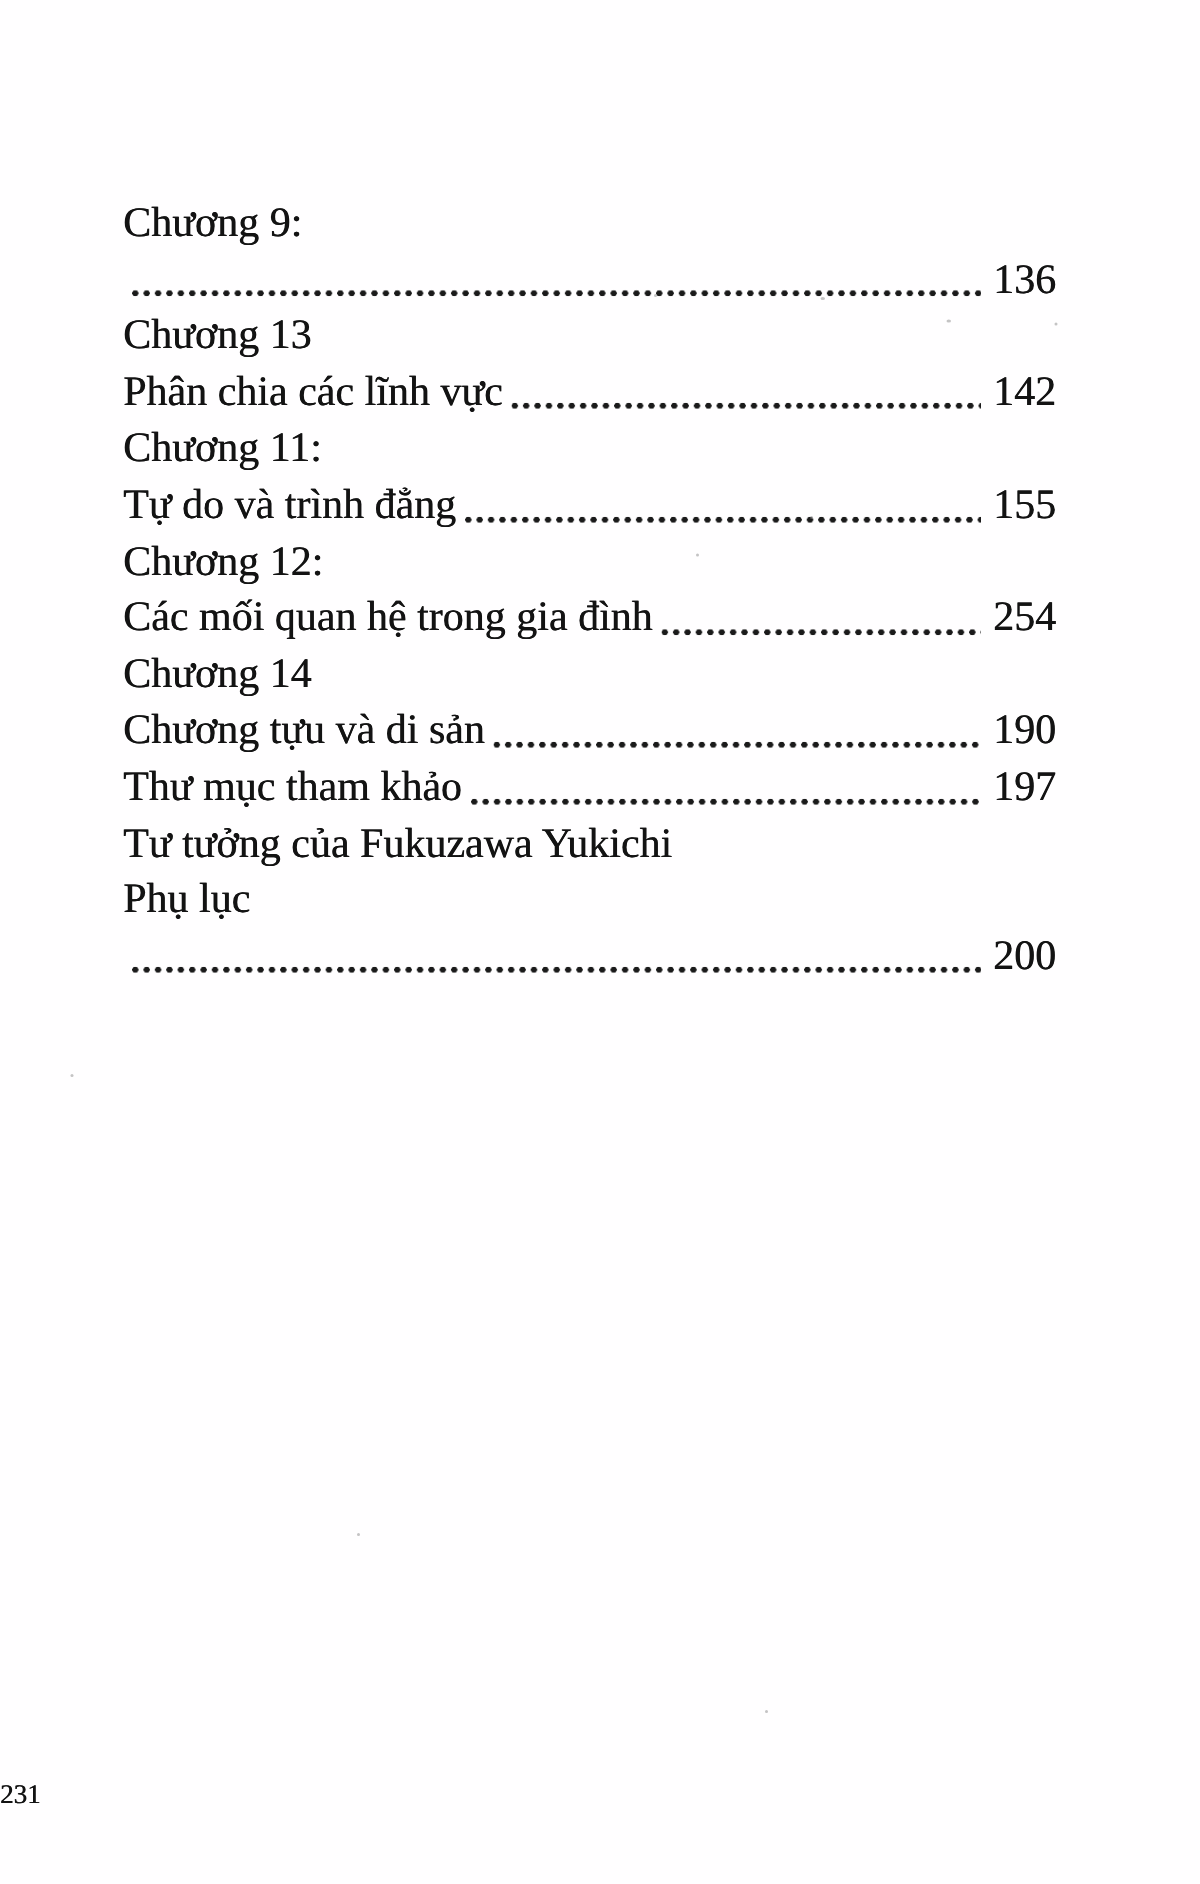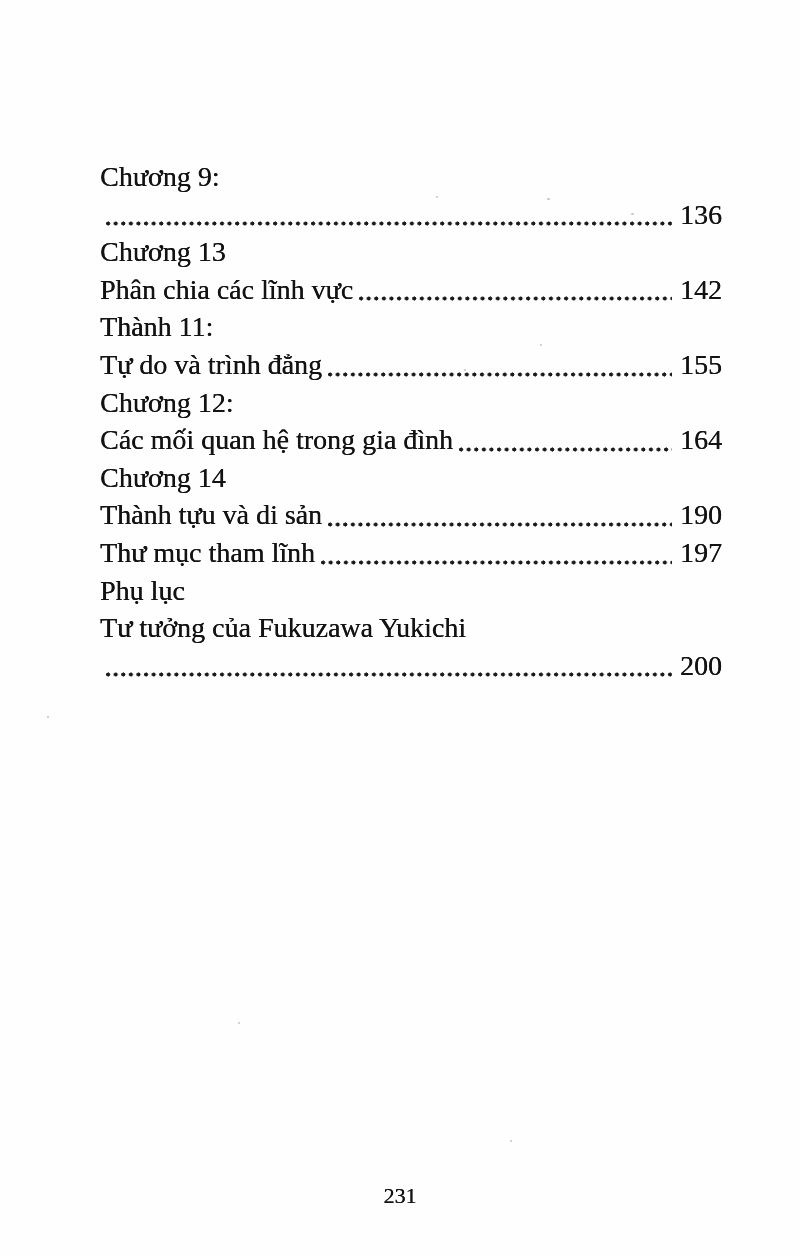--- a/index.html
+++ b/index.html
@@ -11,27 +11,26 @@
     position: relative;
     width: 800px;
     height: 1256px;
     background: #fffeff;
     overflow: hidden;
     font-family: "Liberation Serif", "DejaVu Serif", serif;
     color: #131313;
   }
   .toc {
     position: absolute;
-    left: 100px;
+    left: 82px;
     top: 130px;
     width: 622px;
     font-size: 28px;
     line-height: 37.6px;
     text-shadow: 0.3px 0 0 currentColor; 
-    margin-top: 28px;
   }
   .toc-line {
     display: flex;
     flex-direction: row;
     white-space: nowrap;
   }
   .toc-title {
     flex: 0 0 auto;
   }
   .leader {
@@ -45,22 +44,21 @@
   }
   .toc-page {
     flex: 0 0 auto;
     text-align: right;
   }
   .folio {
     position: absolute;
     left: 0;
     top: 1180px;
     width: 100%;
-    text-align: center;
-    font-size: 22px;
+    font-size: 18px;
     line-height: 32px;
     text-shadow: 0.3px 0 0 currentColor;
   }
   
   .speck {
     position: absolute;
     background: #8a8a8a;
     border-radius: 50%;
     opacity: 0.5;
   }
@@ -94,61 +92,61 @@
       <span class="toc-title">Chương 13</span>
     </div>
 
     <div class="toc-line">
       <span class="toc-title">Phân chia các lĩnh vực</span>
       <span class="leader"></span>
       <span class="toc-page">142</span>
     </div>
 
     <div class="toc-line">
-      <span class="toc-title">Thành 11:</span>
+      <span class="toc-title">Chương 11:</span>
     </div>
 
     <div class="toc-line">
       <span class="toc-title">Tự do và trình đẳng</span>
       <span class="leader"></span>
       <span class="toc-page">155</span>
     </div>
 
     <div class="toc-line">
       <span class="toc-title">Chương 12:</span>
     </div>
 
     <div class="toc-line">
       <span class="toc-title">Các mối quan hệ trong gia đình</span>
       <span class="leader"></span>
-      <span class="toc-page">164</span>
+      <span class="toc-page">254</span>
     </div>
 
     <div class="toc-line">
       <span class="toc-title">Chương 14</span>
     </div>
 
     <div class="toc-line">
-      <span class="toc-title">Thành tựu và di sản</span>
+      <span class="toc-title">Chương tựu và di sản</span>
       <span class="leader"></span>
       <span class="toc-page">190</span>
     </div>
 
     <div class="toc-line">
-      <span class="toc-title">Thư mục tham lĩnh</span>
+      <span class="toc-title">Thư mục tham khảo</span>
       <span class="leader"></span>
       <span class="toc-page">197</span>
     </div>
 
     <div class="toc-line">
-      <span class="toc-title">Phụ lục</span>
+      <span class="toc-title">Tư tưởng của Fukuzawa Yukichi</span>
     </div>
 
     <div class="toc-line">
-      <span class="toc-title">Tư tưởng của Fukuzawa Yukichi</span>
+      <span class="toc-title">Phụ lục</span>
     </div>
 
     <div class="toc-line">
       <span class="leader"></span>
       <span class="toc-page">200</span>
     </div>
 
   </div>
 
   <div class="folio">231</div>

